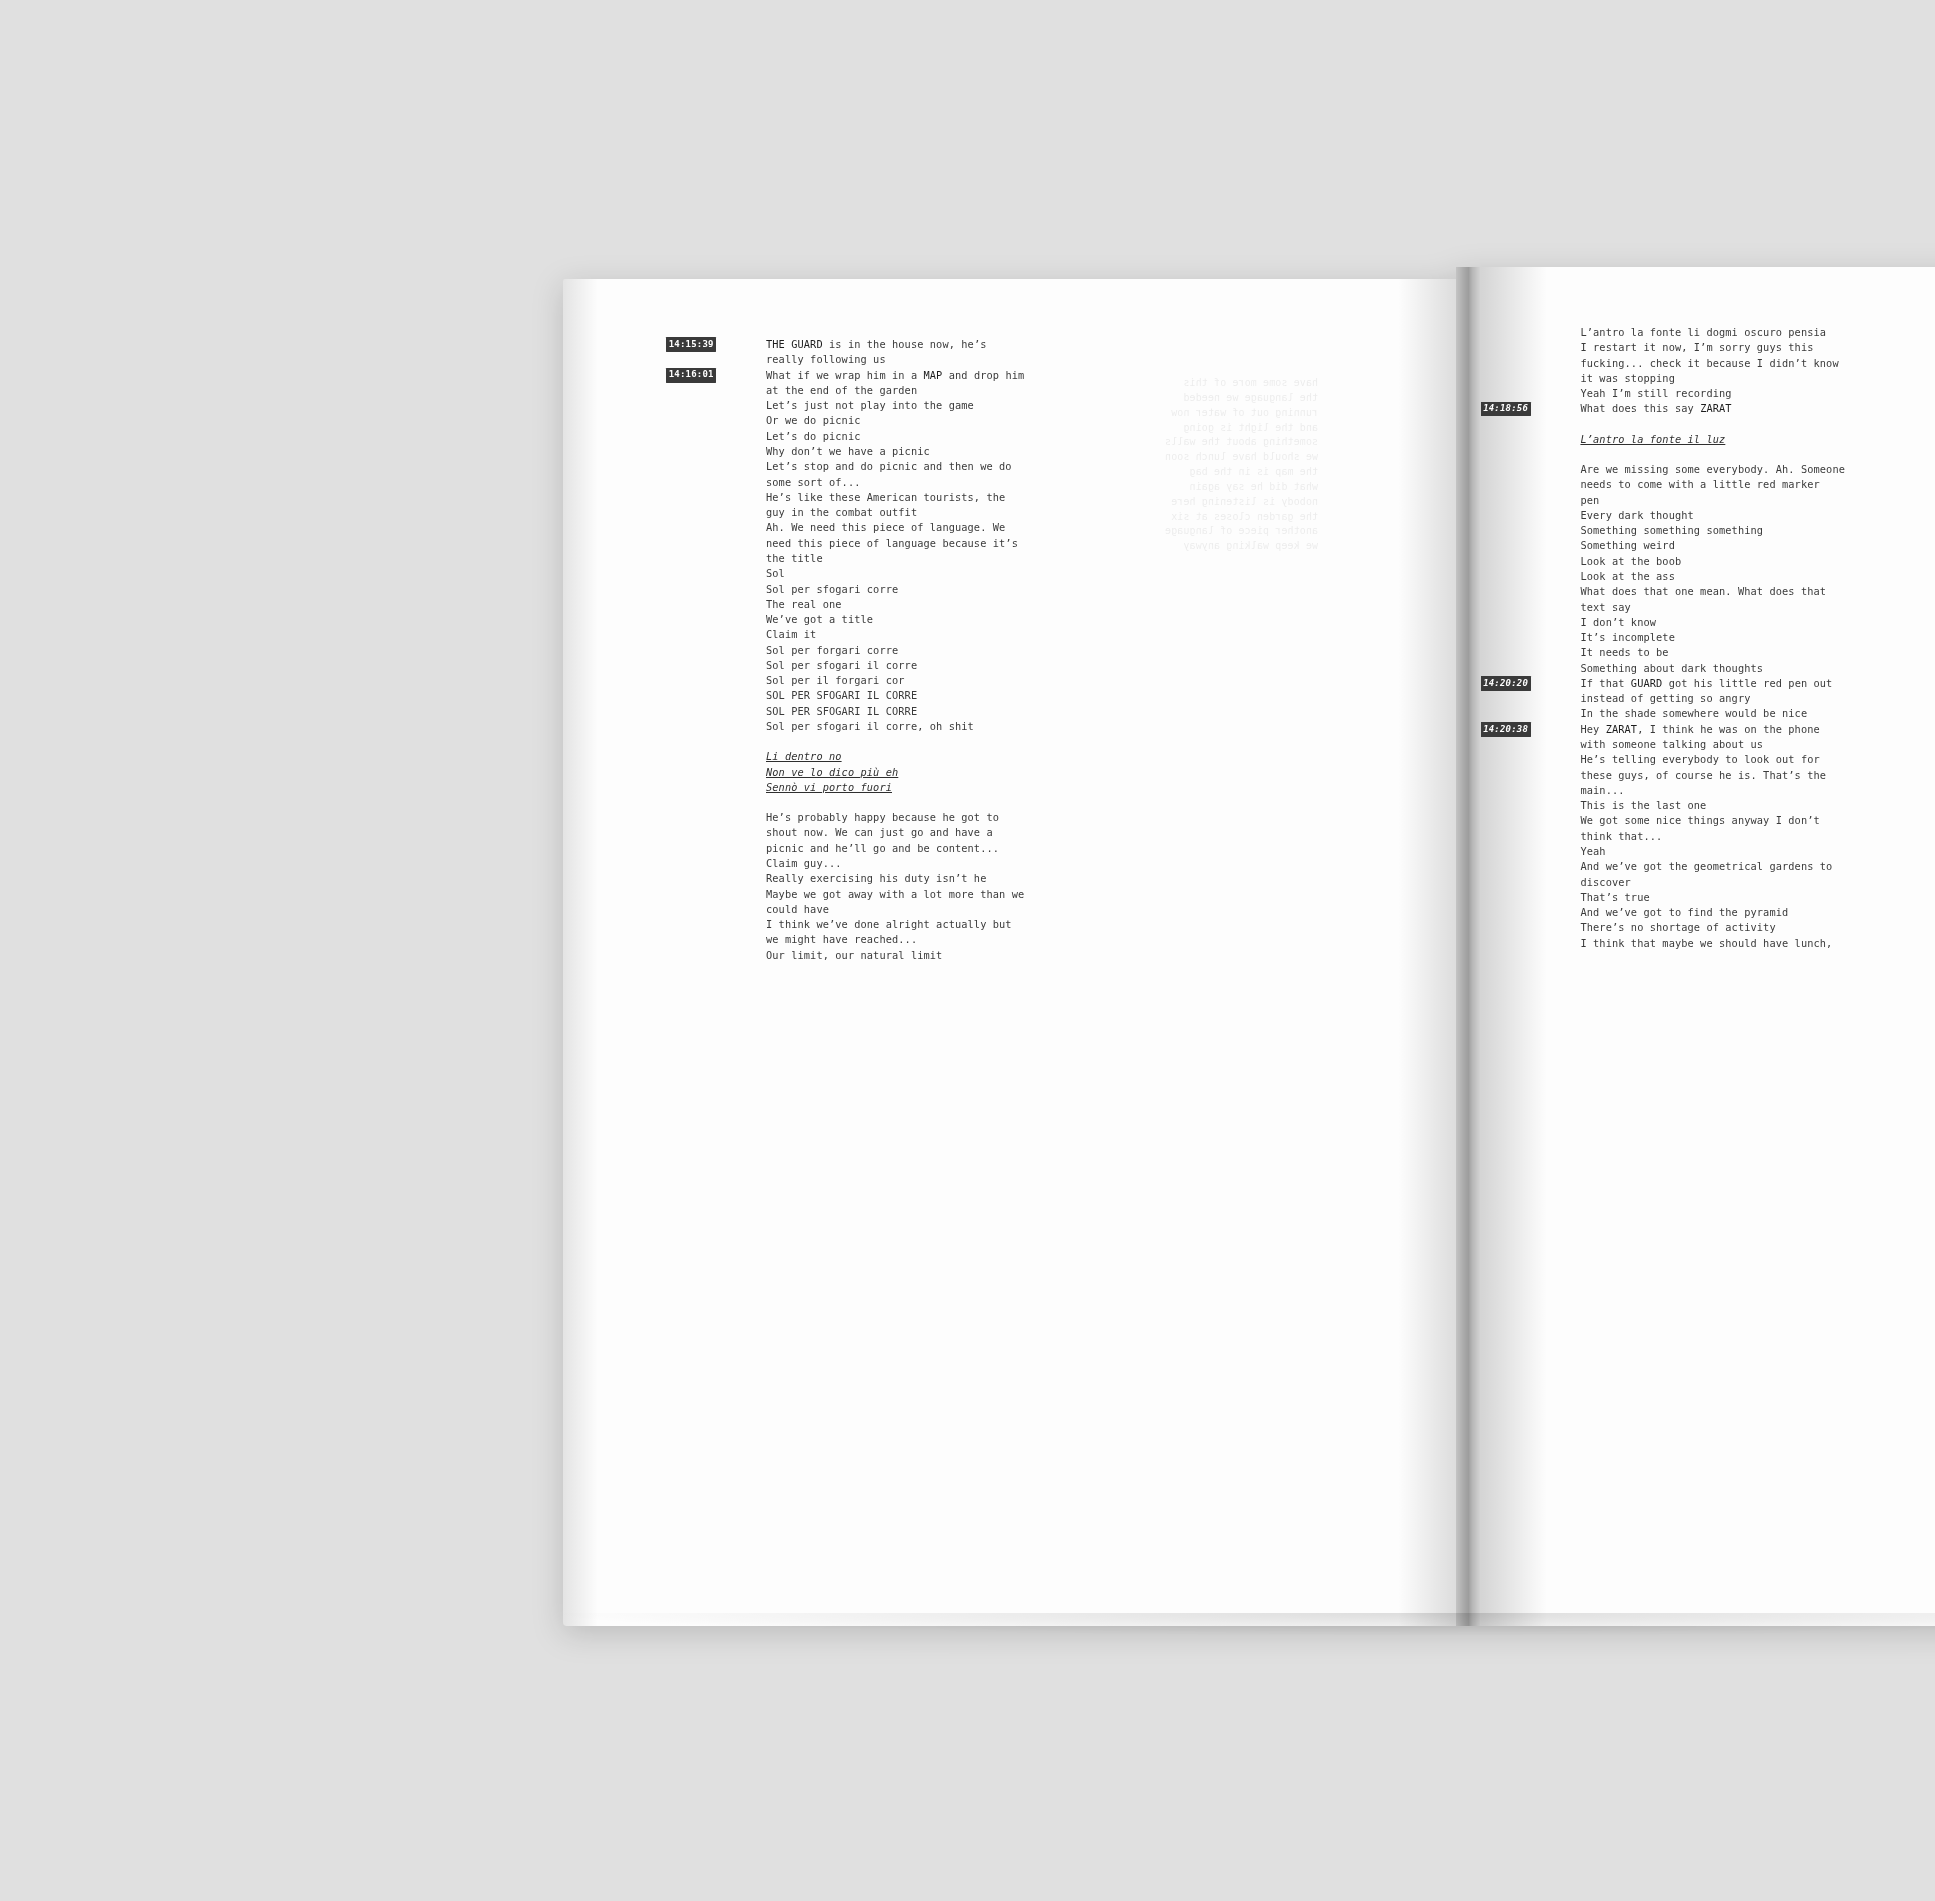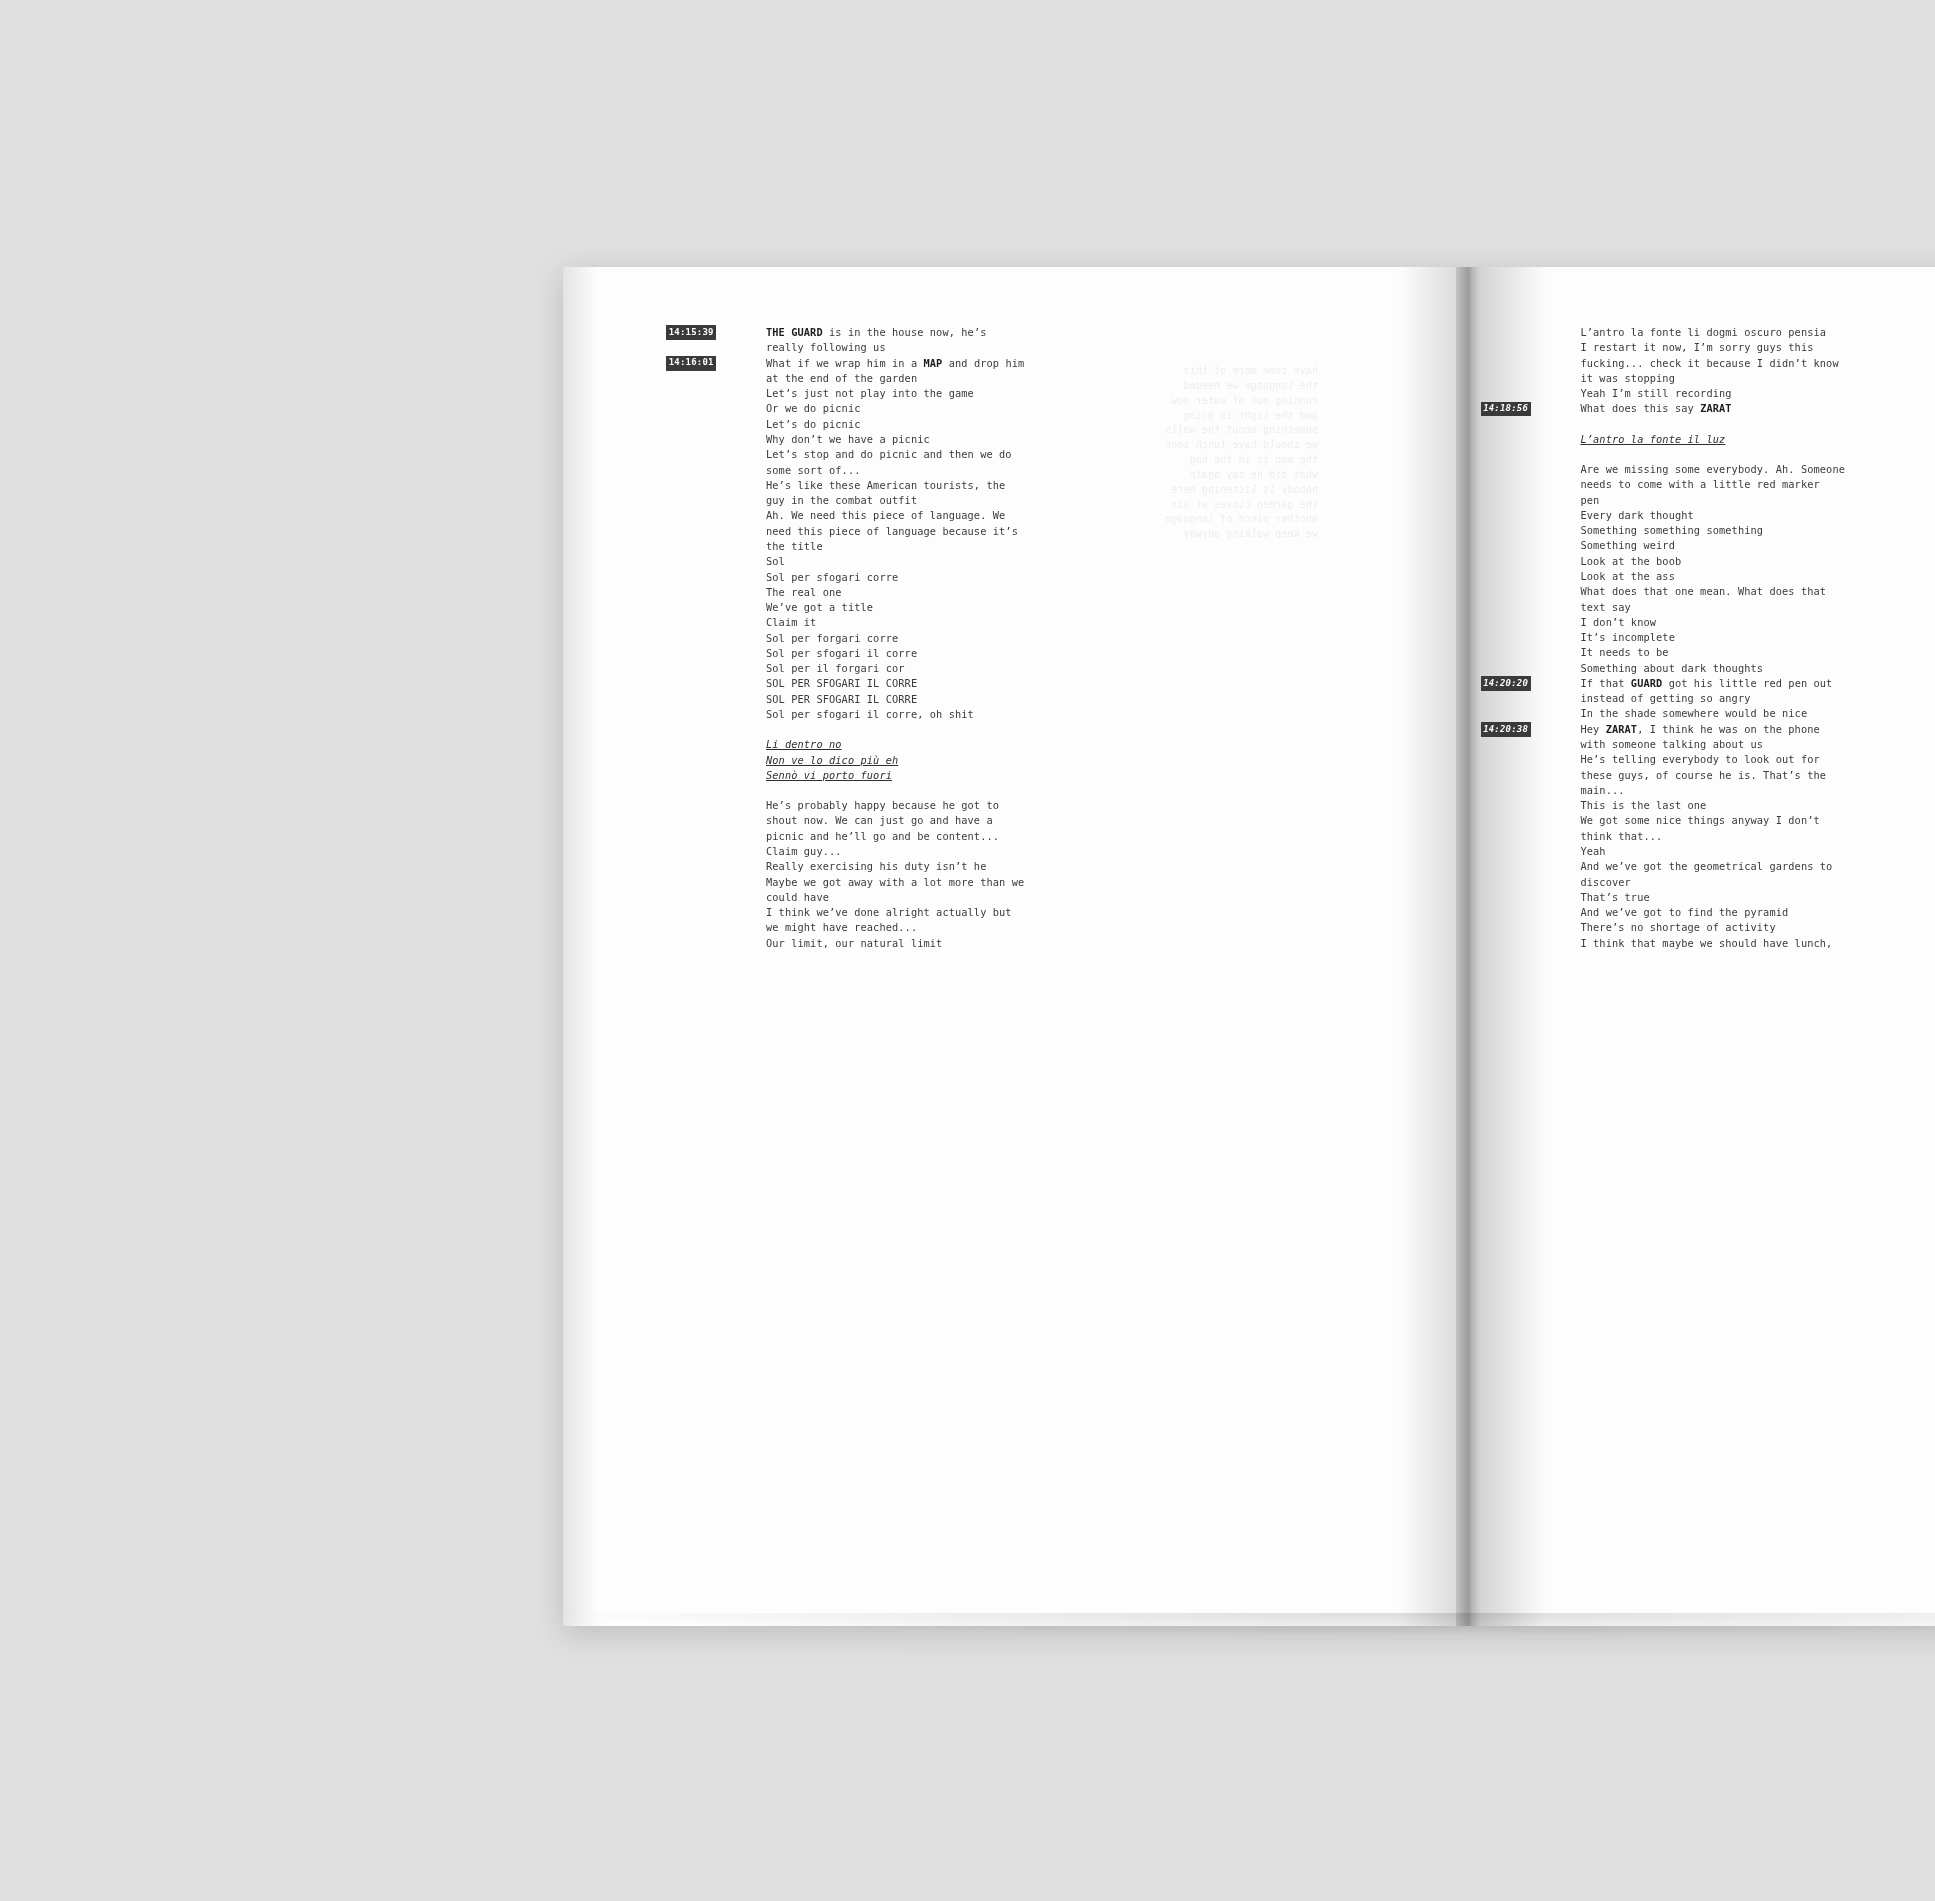--- a/index.html
+++ b/index.html
@@ -33,20 +33,21 @@
   }
 
   
   #page-left {
     width: 936px;
     border-radius: 2.3px 0 0 3.9px;
     background:
       linear-gradient(to right, rgba(0,0,0,0.10) 0px, rgba(0,0,0,0.0) 35px),
       linear-gradient(to left, rgba(0,0,0,0.13) 0px, rgba(0,0,0,0.0) 58px),
       #fdfdfd;
+    margin-top: 12px;
   }
   
   #page-right {
     width: 852px;
     border-radius: 0 2.3px 3.9px 0;
     background:
       linear-gradient(to left, rgba(0,0,0,0.08) 0px, rgba(0,0,0,0.0) 35px),
       linear-gradient(to right, rgba(0,0,0,0.16) 0px, rgba(0,0,0,0.0) 66px),
       #fdfdfd;
   }
@@ -88,21 +89,21 @@
     position: relative;
     white-space: pre-wrap;
   }
   .line.blank { height: 15px; }
 
   .ital {
     font-style: italic;
     color: #2f2f2f;
     text-decoration: underline;
   }
-  b, .bold { font-weight: 700; color: #1d1d1d; }
+  b, .bold { font-weight: 400; color: #1d1d1d; }
 
   
   .ts {
     position: absolute;
     top: 0.4px;
     background: #3a3a3a;
     color: #ffffff;
     font-size: 9px;
     line-height: 1;
     padding: 2.5px 2.7px 3.1px 2.7px;

